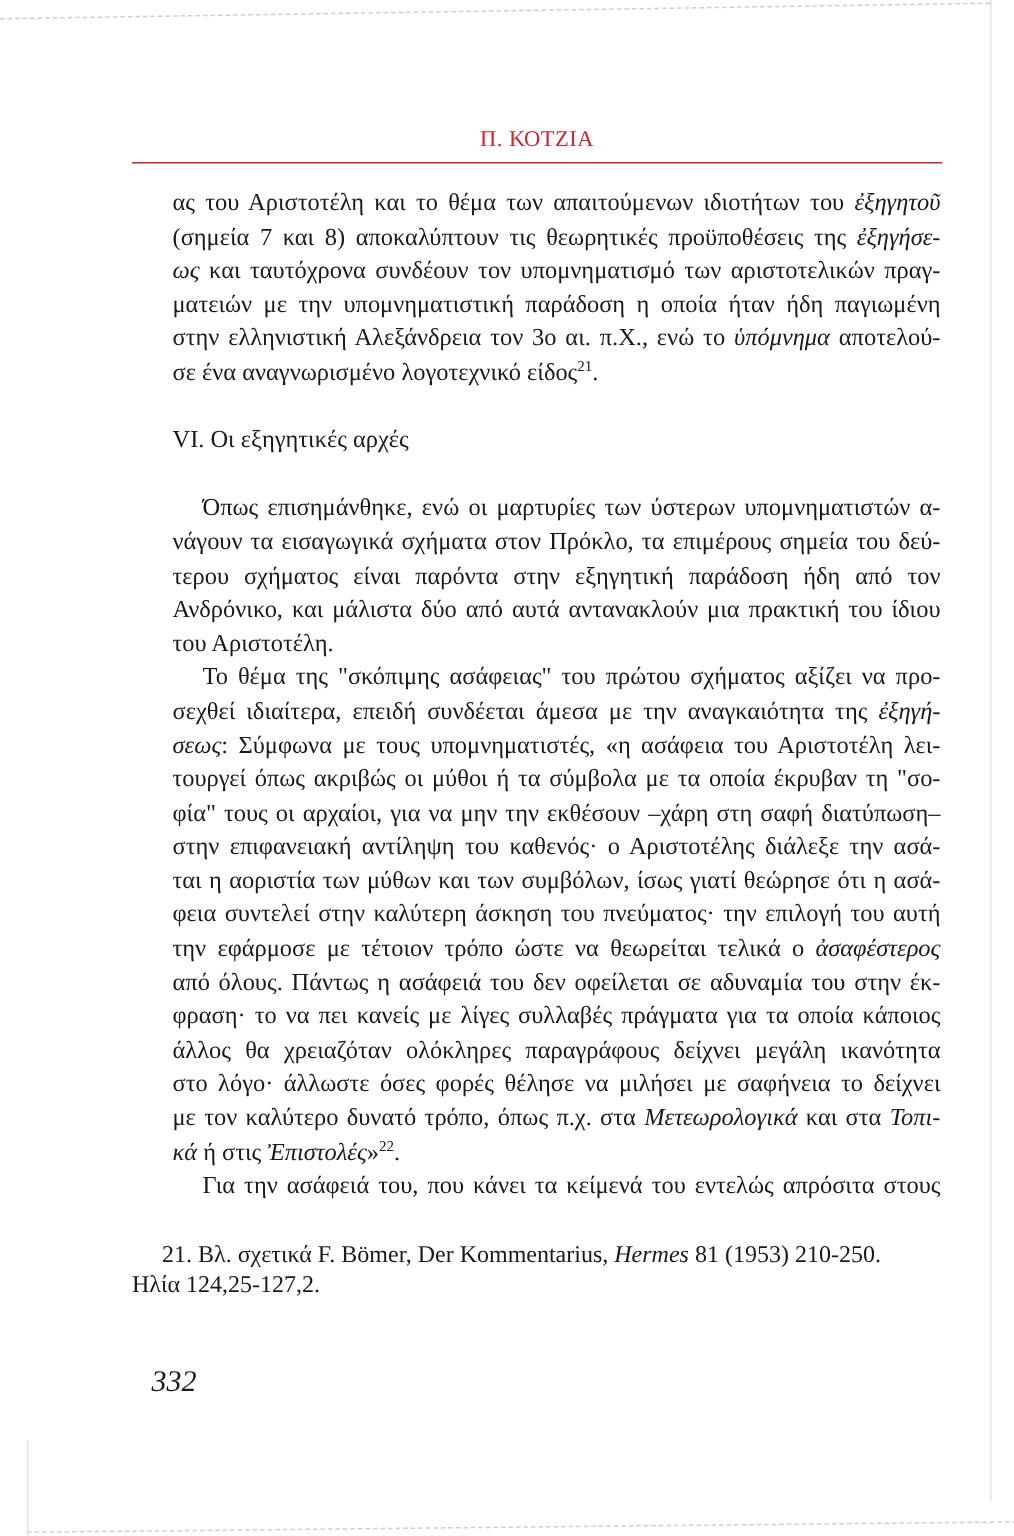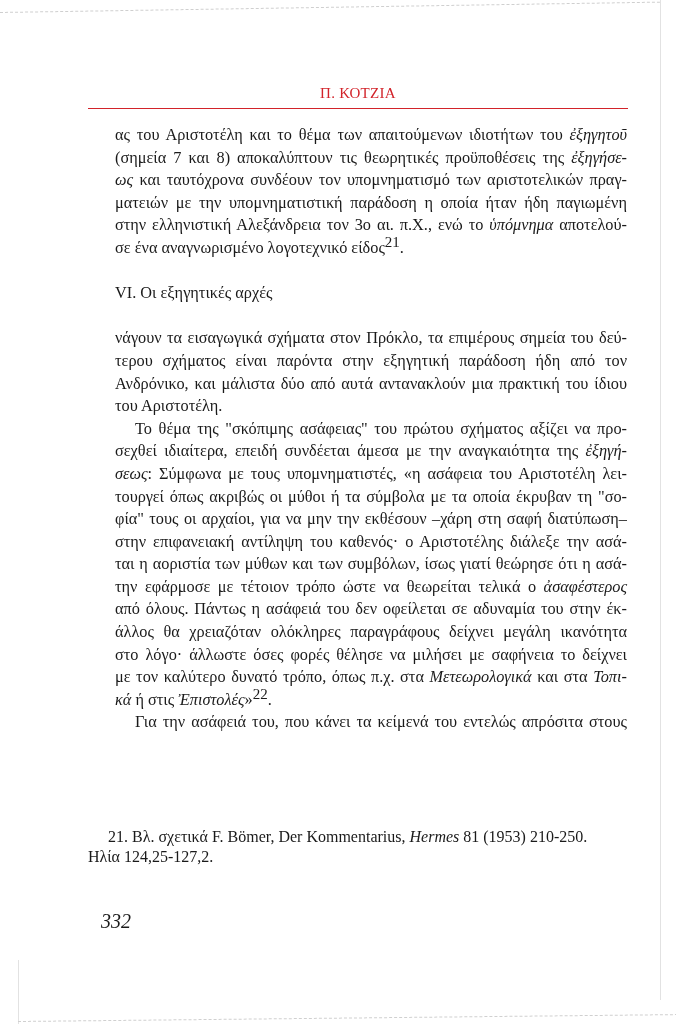--- a/index.html
+++ b/index.html
@@ -12,21 +12,21 @@
   .running-head { position: absolute; left: 88px; top: 85px; width: 540px; text-align: center; font-size: 15px; color: #d2232a; letter-spacing: 0.3px; }
   .head-rule { position: absolute; left: 88px; top: 108px; width: 540px; height: 0; border-top: 1.5px solid #d2232a; }
 
   .body { position: absolute; left: 88px; top: 124px; width: 539px; font-size: 16.3px; line-height: 22.6px; }
   .line { display: block; white-space: nowrap; text-align: justify; text-align-last: justify; height: 22.6px; margin-left: 27px; }
   .line.last { text-align-last: left; }
   .indent { padding-left: 20px; }
   .gap { height: 22.6px; }
   .heading { text-align-last: left; }
   i { font-style: italic; }
-  sup { font-size: 15px; line-height: 0; vertical-align: 6px; }
+  sup { font-size: 10px; line-height: 0; vertical-align: 6px; }
 
   .footnotes { position: absolute; left: 88px; top: 827px; width: 539px; font-size: 16px; line-height: 20px; }
   .fn { display: block; white-space: nowrap; }
   .fn.indent { padding-left: 20px; }
   .fn.just { text-align: justify; text-align-last: justify; }
 
   .folio { position: absolute; left: 101px; top: 910px; font-size: 20px; font-style: italic; }
 </style>
 </head>
 <body>
@@ -45,34 +45,37 @@
   <span class="line"><span>(σημεία 7 και 8) αποκαλύπτουν τις θεωρητικές προϋποθέσεις της </span><i>ἐξηγήσε-</i></span>
   <span class="line"><i>ως</i><span> και ταυτόχρονα συνδέουν τον υπομνηματισμό των αριστοτελικών πραγ-</span></span>
   <span class="line"><span>ματειών με την υπομνηματιστική παράδοση η οποία ήταν ήδη παγιωμένη</span></span>
   <span class="line"><span>στην ελληνιστική Αλεξάνδρεια τον 3ο αι. π.Χ., ενώ το </span><i>ὑπόμνημα</i><span> αποτελού-</span></span>
   <span class="line last"><span>σε ένα αναγνωρισμένο λογοτεχνικό είδος</span><sup>21</sup><span>.</span></span>
 
   <div class="gap"></div>
   <span class="line heading">VI. Οι εξηγητικές αρχές</span>
   <div class="gap"></div>
 
+  <span class="line indent">Όπως επισημάνθηκε, ενώ οι μαρτυρίες των ύστερων υπομνηματιστών α-</span>
   <span class="line">νάγουν τα εισαγωγικά σχήματα στον Πρόκλο, τα επιμέρους σημεία του δεύ-</span>
   <span class="line">τερου σχήματος είναι παρόντα στην εξηγητική παράδοση ήδη από τον</span>
   <span class="line">Ανδρόνικο, και μάλιστα δύο από αυτά αντανακλούν μια πρακτική του ίδιου</span>
   <span class="line last">του Αριστοτέλη.</span>
 
   <span class="line indent">Το θέμα της "σκόπιμης ασάφειας" του πρώτου σχήματος αξίζει να προ-</span>
   <span class="line"><span>σεχθεί ιδιαίτερα, επειδή συνδέεται άμεσα με την αναγκαιότητα της </span><i>ἐξηγή-</i></span>
   <span class="line"><i>σεως</i><span>: Σύμφωνα με τους υπομνηματιστές, «η ασάφεια του Αριστοτέλη λει-</span></span>
   <span class="line">τουργεί όπως ακριβώς οι μύθοι ή τα σύμβολα με τα οποία έκρυβαν τη "σο-</span>
   <span class="line">φία" τους οι αρχαίοι, για να μην την εκθέσουν –χάρη στη σαφή διατύπωση–</span>
   <span class="line">στην επιφανειακή αντίληψη του καθενός· ο Αριστοτέλης διάλεξε την ασά-</span>
   <span class="line">ται η αοριστία των μύθων και των συμβόλων, ίσως γιατί θεώρησε ότι η ασά-</span>
+  <span class="line">φεια συντελεί στην καλύτερη άσκηση του πνεύματος· την επιλογή του αυτή</span>
   <span class="line"><span>την εφάρμοσε με τέτοιον τρόπο ώστε να θεωρείται τελικά ο </span><i>ἀσαφέστερος</i></span>
   <span class="line">από όλους. Πάντως η ασάφειά του δεν οφείλεται σε αδυναμία του στην έκ-</span>
+  <span class="line">φραση· το να πει κανείς με λίγες συλλαβές πράγματα για τα οποία κάποιος</span>
   <span class="line">άλλος θα χρειαζόταν ολόκληρες παραγράφους δείχνει μεγάλη ικανότητα</span>
   <span class="line">στο λόγο· άλλωστε όσες φορές θέλησε να μιλήσει με σαφήνεια το δείχνει</span>
   <span class="line"><span>με τον καλύτερο δυνατό τρόπο, όπως π.χ. στα </span><i>Μετεωρολογικά</i><span> και στα </span><i>Τοπι-</i></span>
   <span class="line last"><i>κά</i><span> ή στις </span><i>Ἐπιστολές</i><span>»</span><sup>22</sup><span>.</span></span>
 
   <span class="line indent">Για την ασάφειά του, που κάνει τα κείμενά του εντελώς απρόσιτα στους</span>
 </div>
 
 <div class="footnotes">
   <span class="fn indent"><span>21. Βλ. σχετικά F. Bömer, Der Kommentarius, </span><i>Hermes</i><span> 81 (1953) 210-250.</span></span>

